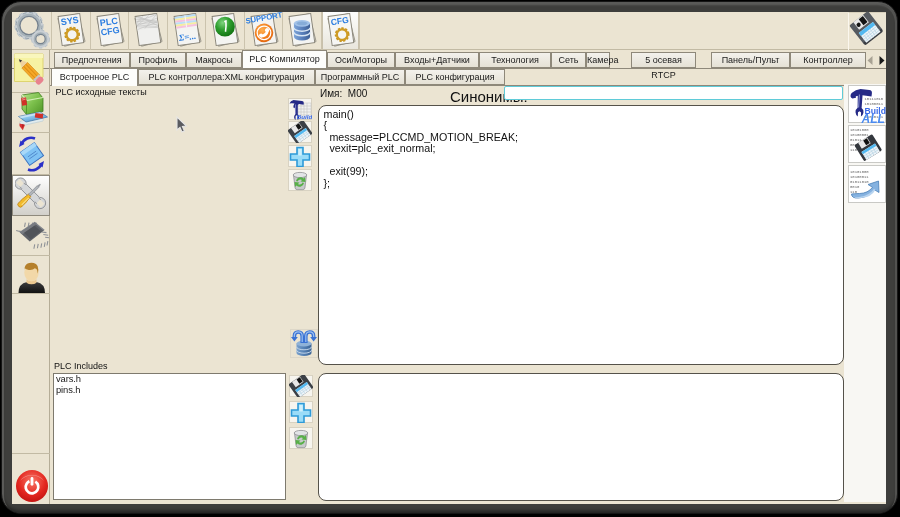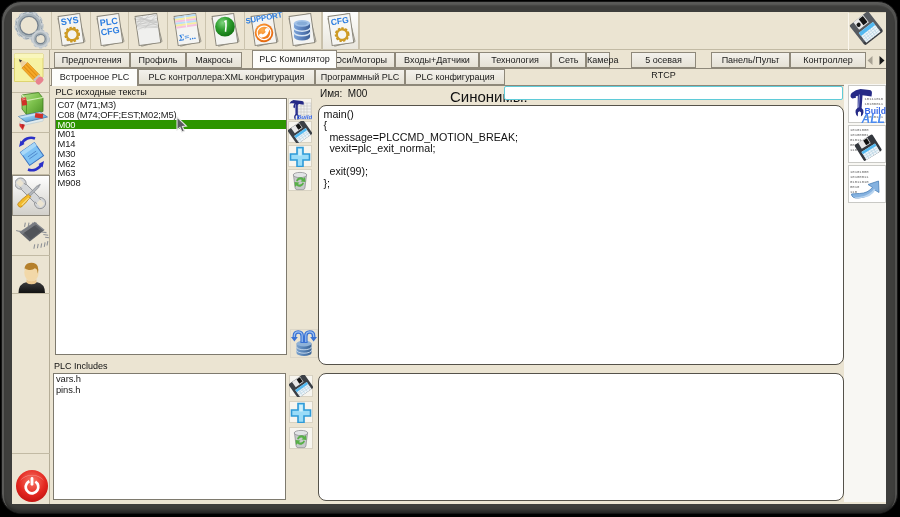--- a/index.html
+++ b/index.html
@@ -196,21 +196,21 @@
         <rect x="9.5" y="18" width="19" height="4" fill="#52b8f0"></rect>
         <path d="M9.5 24 h19 M9.5 26.5 h19 M9.5 29 h19 M12.5 22 v9 M15.5 22 v9 M18.5 22 v9 M21.5 22 v9 M24.5 22 v9" stroke="#b8d4e4" stroke-width="0.7"></path>
       </g>
     </svg>
   </div>
 
   <div id="nbline1"></div>
   <div class="tab trow1" style="left:41.5px; width:76.5px;">Предпочтения</div>
   <div class="tab trow1" style="left:118px; width:56px;">Профиль</div>
   <div class="tab trow1" style="left:174px; width:56px;">Макросы</div>
-  <div class="tab trow1 active" style="left:240px; width:85px;">PLC Компилятор</div>
+  <div class="tab trow1 active" style="left:230px; width:85px;">PLC Компилятор</div>
   <div class="tab trow1" style="left:315px; width:68px;">Оси/Моторы</div>
   <div class="tab trow1" style="left:383px; width:84px;">Входы+Датчики</div>
   <div class="tab trow1" style="left:467px; width:72px;">Технология</div>
   <div class="tab trow1" style="left:539px; width:35px;">Сеть</div>
   <div class="tab trow1" style="left:574px; width:24px;">Камера</div>
   <div class="tab trow1" style="left:619px; width:65px;">5 осевая RTCP</div>
   <div class="tab trow1" style="left:699px; width:79px;">Панель/Пульт</div>
   <div class="tab trow1" style="left:778px; width:76px;">Контроллер</div>
   <div id="arrows"></div>
 
@@ -479,31 +479,20 @@
     <path d="M3 1 l0 13 l3 -2.6 l2 4.6 l2.4 -1 l-2 -4.6 l4 -0.4 z" fill="#5a5b60" stroke="#e6e6e6" stroke-width="1.1"></path>
   </svg>
 
   <div class="lbl" style="left:43.5px; top:74.5px;">PLC исходные тексты</div>
   <div class="lbl" style="left:42px; top:348.5px;">PLC Includes</div>
   <div class="lbl" style="left:308px; top:76px; font-size:10px;">Имя:&nbsp; M00</div>
   <div class="lbl" style="left:438px; top:76px; font-size:15px;">Синонимы:</div>
   <div id="syn-input"></div>
   <div id="rightcol"></div>
 
-  <div class="listbox" style="left:42.5px; top:86px; width:232px; height:257px;">
-    <div class="row" style="padding-top:1.3px;">C07 (M71;M3)</div>
-    <div class="row">C08 (M74;OFF;EST;M02;M5)</div>
-    <div class="row sel">M00</div>
-    <div class="row">M01</div>
-    <div class="row">M14</div>
-    <div class="row">M30</div>
-    <div class="row">M62</div>
-    <div class="row">M63</div>
-    <div class="row">M908</div>
-  </div>
 
   <div class="listbox" style="left:41px; top:361px; width:233px; height:127px;">
     <div class="row">vars.h</div>
     <div class="row" style="padding-top:1.3px;">pins.h</div>
   </div>
 
   <div class="rpanel" style="left:306px; top:93px; width:526px; height:259.5px;"></div>
   <div class="codeText" style="left:311.5px; top:96.5px; font-size:10.7px;">main()
 {
   message=PLCCMD_MOTION_BREAK;

